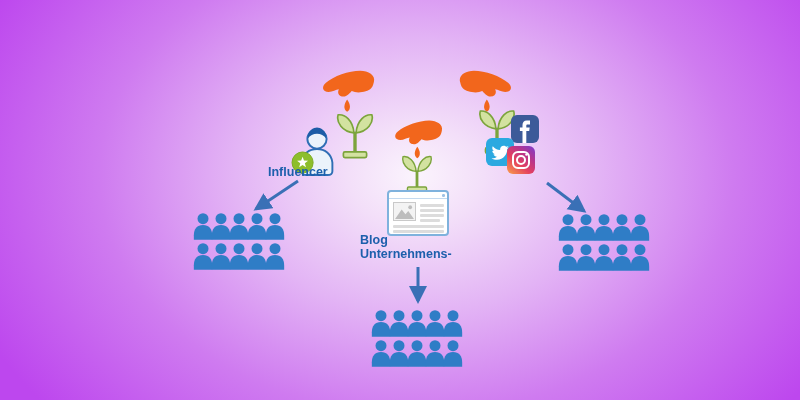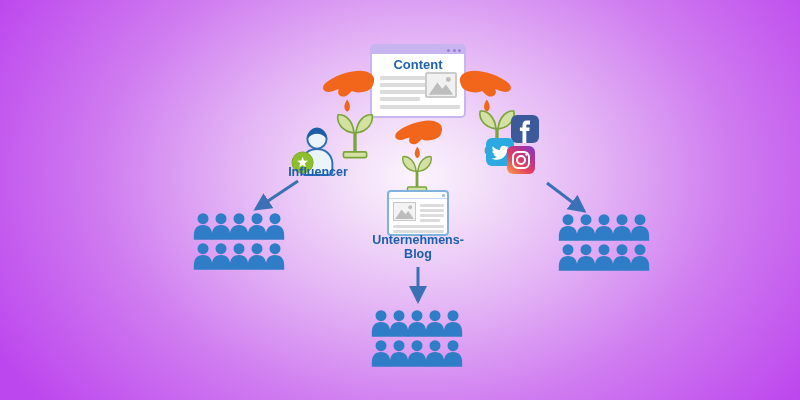--- a/index.html
+++ b/index.html
@@ -25,21 +25,21 @@
 
   
   .blog-window{left:387px;top:190px;width:62px;height:46px;background:#fff;
     border:2px solid #7fb2dd;border-radius:4px;box-sizing:border-box;}
   .bw-bar{position:absolute;left:0;top:0;right:0;height:6px;border-bottom:1.5px solid #c3daf0;}
   .bw-dot{position:absolute;right:2.5px;top:2px;width:2.5px;height:2.5px;border-radius:50%;background:#9fc2e4;}
   .bw-img{position:absolute;left:4px;top:10px;width:23px;height:19px;background:#f3f3f3;
     border:1.5px solid #c9c9c9;box-sizing:border-box;}
 
   
-  .lbl{color:#1c5fac;font-weight:bold;font-size:12.5px;text-align:center;line-height:14px;}
+  .lbl{color:#1c5fac;font-weight:bold;font-size:12.5px;text-align:left;line-height:14px;}
   .lbl-influencer{left:268px;top:165px;width:100px;}
   .lbl-blog{left:360px;top:233px;width:116px;}
   .lbl-social{left:460px;top:171px;width:108px;}
 
   
   .hand{width:58px;height:48px;}
   .hand-left{left:320px;top:68px;}
   .hand-right{left:456px;top:68px;transform:scaleX(-1);}
   .hand-center{left:393px;top:118px;width:52px;height:44px;}
   .sprout-influencer{left:336px;top:110px;width:38px;height:52px;}
@@ -83,40 +83,20 @@
         <path d="M18,19 L18,38" stroke="#7CA43C" stroke-width="3.2"></path>
         <rect x="7" y="38" width="22" height="5.5" rx="1.5" fill="#D3E2A0" stroke="#7CA43C" stroke-width="1.6"></rect>
       </symbol>
       <symbol id="mountain" viewBox="0 0 22 18">
         <path d="M1,17 L8,7 L12,12 L15,8.5 L21,17 Z" fill="#bdbdbd"></path>
         <circle cx="17" cy="4.5" r="2" fill="#bdbdbd"></circle>
       </symbol>
     </defs>
   </svg>
 
-  <div class="abs content-window">
-    <div class="cw-titlebar">
-      <span class="cw-dots">
-          <i></i>
-          <i></i>
-          <i></i>
-        </span>
-    </div>
-    <div class="cw-title">Content</div>
-    <div class="gline" style="left:8px;top:30px;width:46px;height:4px"></div>
-    <div class="gline" style="left:8px;top:37px;width:46px;height:4px"></div>
-    <div class="gline" style="left:8px;top:44px;width:46px;height:4px"></div>
-    <div class="gline" style="left:8px;top:51px;width:40px;height:4px"></div>
-    <div class="cw-img">
-      <svg viewBox="0 0 22 18" style="width:100%;height:100%">
-          <use href="#mountain"></use>
-        </svg>
-    </div>
-    <div class="gline" style="left:8px;top:59px;width:80px;height:4px"></div>
-  </div>
 
   <svg class="abs hand hand-left" viewBox="0 0 60 52">
       <use href="#hand"></use>
     </svg>
   <svg class="abs hand hand-right" viewBox="0 0 60 52">
       <use href="#hand"></use>
     </svg>
   <svg class="abs hand hand-center" viewBox="0 0 60 52">
       <use href="#hand"></use>
     </svg>
@@ -146,22 +126,22 @@
         </svg>
     </div>
     <div class="gline" style="left:31px;top:12px;width:24px;height:2.5px"></div>
     <div class="gline" style="left:31px;top:17px;width:24px;height:2.5px"></div>
     <div class="gline" style="left:31px;top:22px;width:24px;height:2.5px"></div>
     <div class="gline" style="left:31px;top:27px;width:20px;height:2.5px"></div>
     <div class="gline" style="left:4px;top:33px;width:51px;height:2.5px"></div>
     <div class="gline" style="left:4px;top:38px;width:51px;height:2.5px"></div>
   </div>
   <div class="abs lbl lbl-blog">
+    <div>Blog</div>
     <div>Unternehmens-</div>
-    <div>Blog</div>
   </div>
 
   <svg class="abs sprout-social" viewBox="0 0 36 46">
       <use href="#sprout"></use>
     </svg>
   <div class="abs social-sq fb">
     <svg viewBox="0 0 28 28">
         <path fill="#fff" d="M16.2,9.5 h2.8 V5.5 h-3.2 c-2.8,0-4.3,1.9-4.3,4.6 V12.5 h-2.6 v3.6 H11.5 V28 h3.8 V16.1 h2.9 l0.5-3.6 h-3.4 V10.6 C15.3,9.9,15.6,9.5,16.2,9.5 Z"></path>
       </svg>
   </div>

